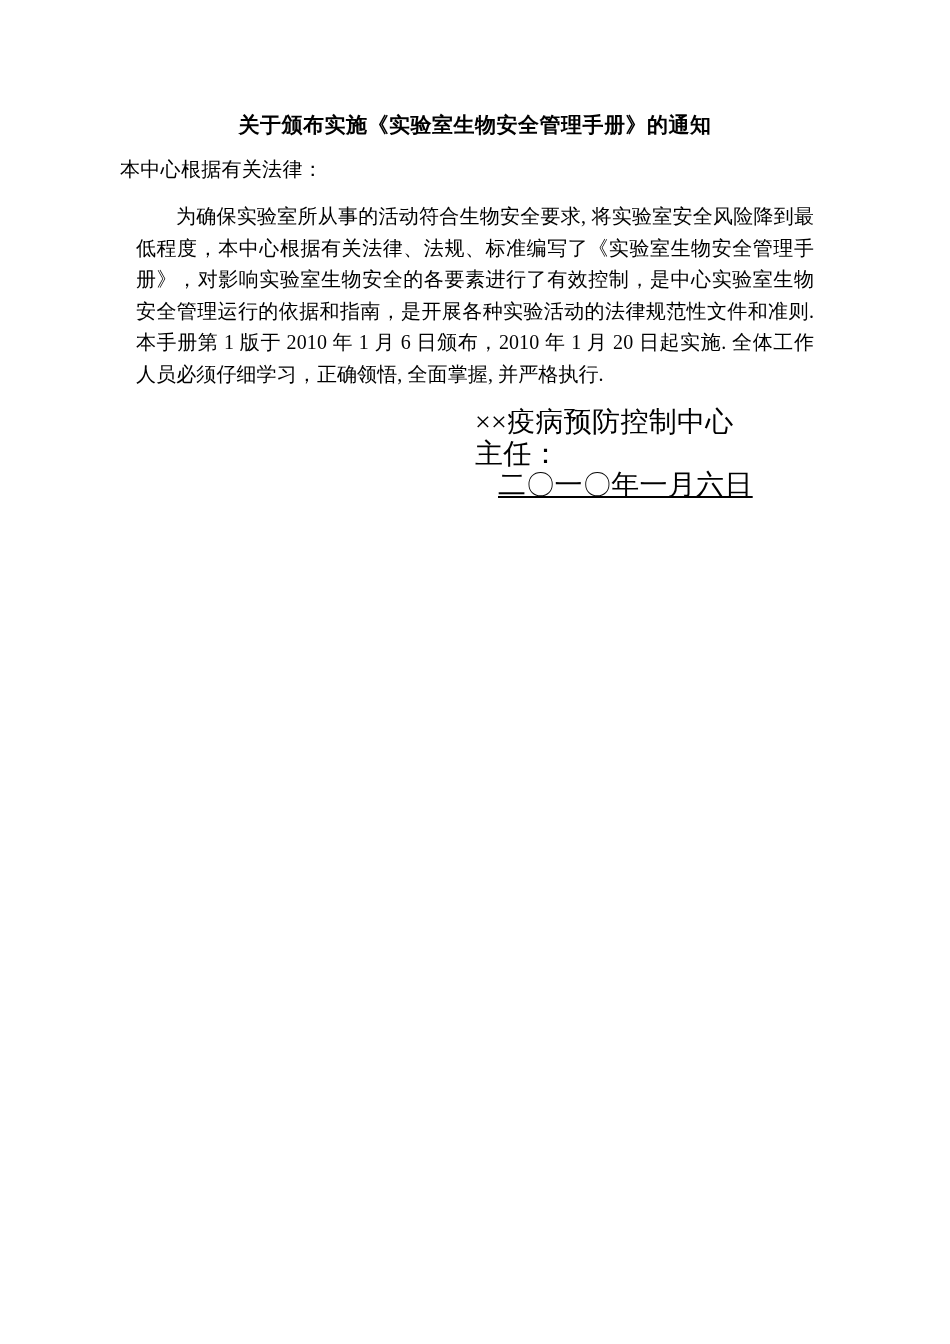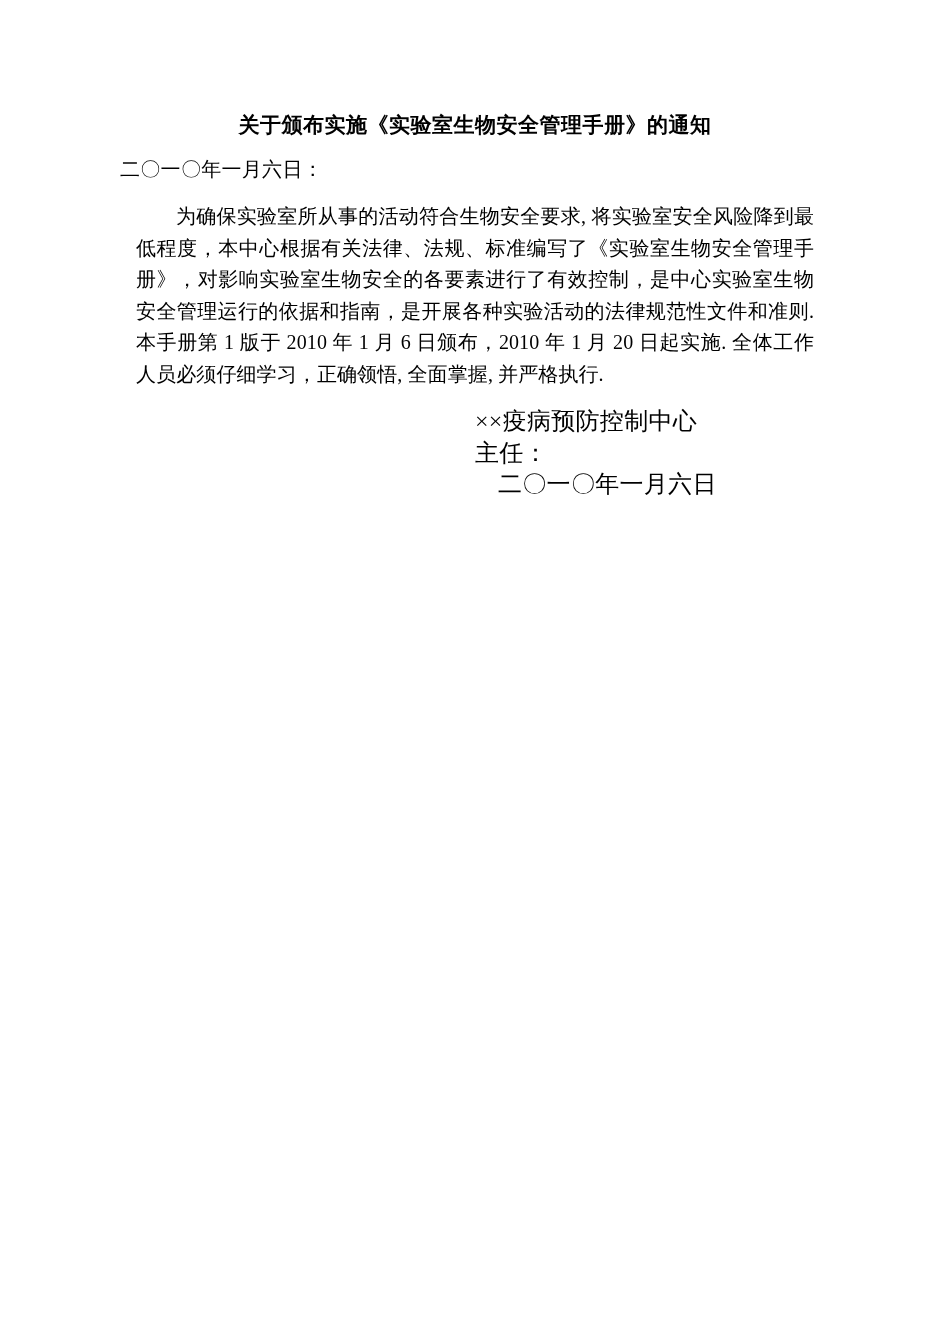--- a/index.html
+++ b/index.html
@@ -45,43 +45,44 @@
     text-align: justify;
     text-justify: inter-ideograph;
     margin: 16px;
     text-indent: 2em;
     letter-spacing: 0.1px;
   }
   .signature-block {
     margin-top: 4px;
   }
   .sig-line {
-    font-size: 24px;
+    font-size: 28px;
     line-height: 31.5px;
     letter-spacing: 0.3px;
   }
   .sig-org {
     padding-left: 355px;
   }
   .sig-role {
     padding-left: 355px;
     font-family: Liberation Serif, serif;
   }
   .sig-date {
     padding-left: 378px;
+    text-decoration: underline;
   }
 </style>
 </head>
 <body>
 
 <div class="page">
 
   <h1 class="doc-title">关于颁布实施《实验室生物安全管理手册》的通知</h1>
 
-  <p class="salutation">二〇一〇年一月六日：</p>
+  <p class="salutation">本中心根据有关法律：</p>
 
   <p class="para">为确保实验室所从事的活动符合生物安全要求, 将实验室安全风险降到最低程度，本中心根据有关法律、法规、标准编写了《实验室生物安全管理手册》，对影响实验室生物安全的各要素进行了有效控制，是中心实验室生物安全管理运行的依据和指南，是开展各种实验活动的法律规范性文件和准则. 本手册第 1 版于 2010 年 1 月 6 日颁布，2010 年 1 月 20 日起实施. 全体工作人员必须仔细学习，正确领悟, 全面掌握, 并严格执行.</p>
 
 
   <div class="signature-block">
     <div class="sig-line sig-org">××疫病预防控制中心</div>
     <div class="sig-line sig-role">主任：</div>
     <div class="sig-line sig-date">二〇一〇年一月六日</div>
   </div>
 

